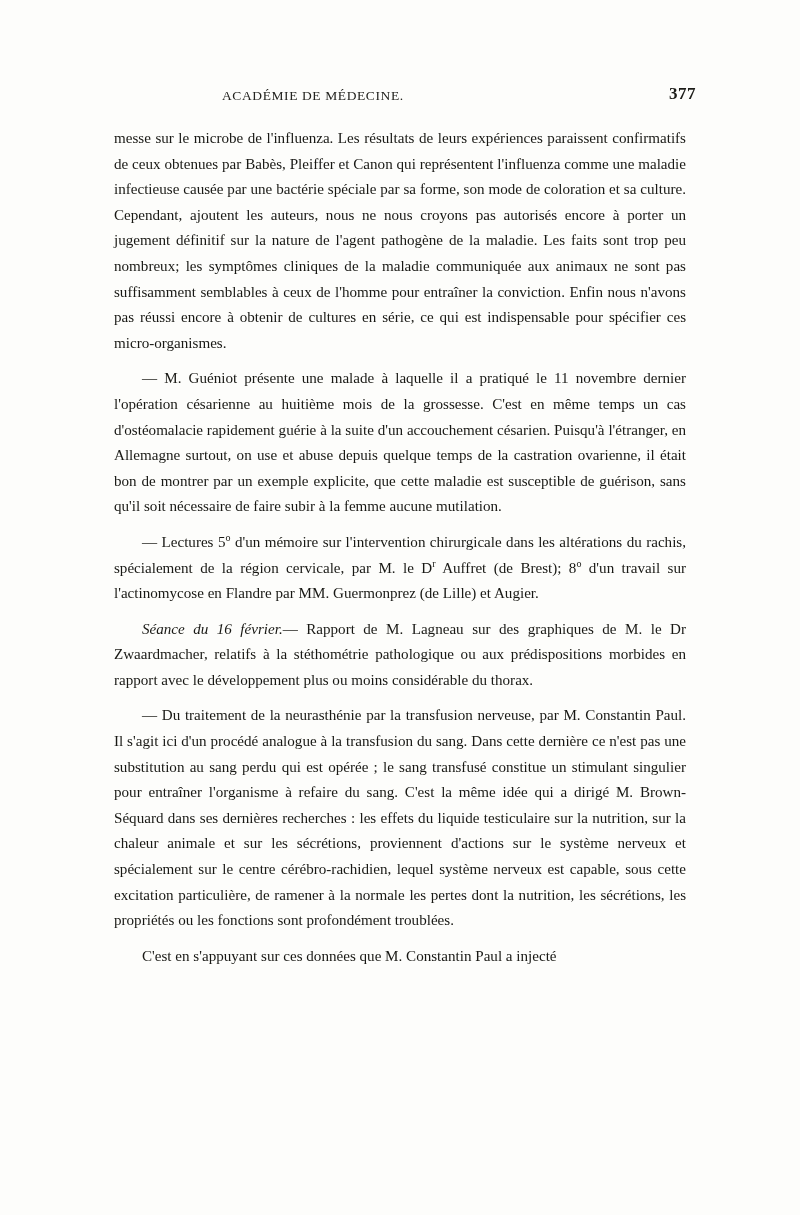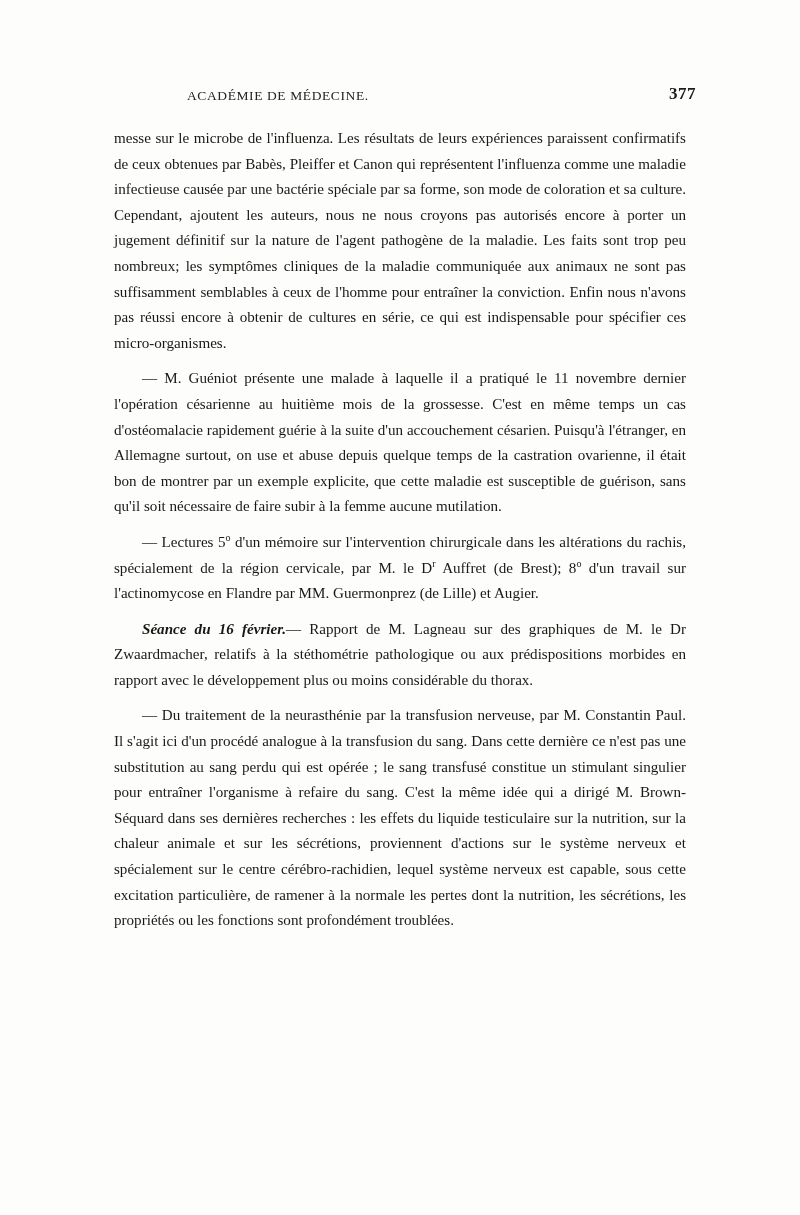--- a/index.html
+++ b/index.html
@@ -32,21 +32,21 @@
     justify-content: flex-start;
     position: relative;
     height: 26px;
     margin-bottom: 12px;
   }
   .running-title {
     font-variant: small-caps;
     font-size: 13.5px;
     letter-spacing: 0.6px;
     color: #23231f;
-    margin-left: 83px;
+    margin-left: 118px;
     white-space: nowrap;
   }
   .folio {
     position: absolute;
     right: 0;
     top: -4px;
     font-size: 17px;
     font-weight: bold;
     letter-spacing: 0.5px;
     color: #1c1c18;
@@ -59,21 +59,20 @@
   }
   .body-text p {
     margin: 10px;
     text-indent: 0;
   }
   .body-text p.indent {
     text-indent: 28px;
   }
   .it {
     font-style: italic;
-    font-weight: bold;
   }
   sup.ord {
     font-size: 10px;
     vertical-align: super;
     line-height: 0;
   }
 </style>
 </head>
 <body>
 
@@ -90,16 +89,17 @@
       <p>messe sur le microbe de l'influenza. Les résultats de leurs expériences paraissent confirmatifs de ceux obtenues par Babès, Pleiffer et Canon qui représentent l'influenza comme une maladie infectieuse causée par une bactérie spéciale par sa forme, son mode de coloration et sa culture. Cependant, ajoutent les auteurs, nous ne nous croyons pas autorisés encore à porter un jugement définitif sur la nature de l'agent pathogène de la maladie. Les faits sont trop peu nombreux; les symptômes cliniques de la maladie communiquée aux animaux ne sont pas suffisamment semblables à ceux de l'homme pour entraîner la conviction. Enfin nous n'avons pas réussi encore à obtenir de cultures en série, ce qui est indispensable pour spécifier ces micro-organismes.</p>
 
       <p class="indent">— M. Guéniot présente une malade à laquelle il a pratiqué le 11 novembre dernier l'opération césarienne au huitième mois de la grossesse. C'est en même temps un cas d'ostéomalacie rapidement guérie à la suite d'un accouchement césarien. Puisqu'à l'étranger, en Allemagne surtout, on use et abuse depuis quelque temps de la castration ovarienne, il était bon de montrer par un exemple explicite, que cette maladie est susceptible de guérison, sans qu'il soit nécessaire de faire subir à la femme aucune mutilation.</p>
 
       <p class="indent"><span>— Lectures 5</span><sup class="ord">o</sup><span> d'un mémoire sur l'intervention chirurgicale dans les altérations du rachis, spécialement de la région cervicale, par M. le D</span><sup class="ord">r</sup><span> Auffret (de Brest); 8</span><sup class="ord">o</sup><span> d'un travail sur l'actinomycose en Flandre par MM. Guermonprez (de Lille) et Augier.</span></p>
 
       <p class="indent"><span class="it">Séance du 16 février.</span><span>— Rapport de M. Lagneau sur des graphiques de M. le Dr Zwaardmacher, relatifs à la stéthométrie pathologique ou aux prédispositions morbides en rapport avec le développement plus ou moins considérable du thorax.</span></p>
 
       <p class="indent">— Du traitement de la neurasthénie par la transfusion nerveuse, par M. Constantin Paul. Il s'agit ici d'un procédé analogue à la transfusion du sang. Dans cette dernière ce n'est pas une substitution au sang perdu qui est opérée ; le sang transfusé constitue un stimulant singulier pour entraîner l'organisme à refaire du sang. C'est la même idée qui a dirigé M. Brown-Séquard dans ses dernières recherches : les effets du liquide testiculaire sur la nutrition, sur la chaleur animale et sur les sécrétions, proviennent d'actions sur le système nerveux et spécialement sur le centre cérébro-rachidien, lequel système nerveux est capable, sous cette excitation particulière, de ramener à la normale les pertes dont la nutrition, les sécrétions, les propriétés ou les fonctions sont profondément troublées.</p>
 
+      <p class="indent">C'est en s'appuyant sur ces données que M. Constantin Paul a injecté</p>
 
     </div>
   </div>
 </div>
 
 </body></html>

